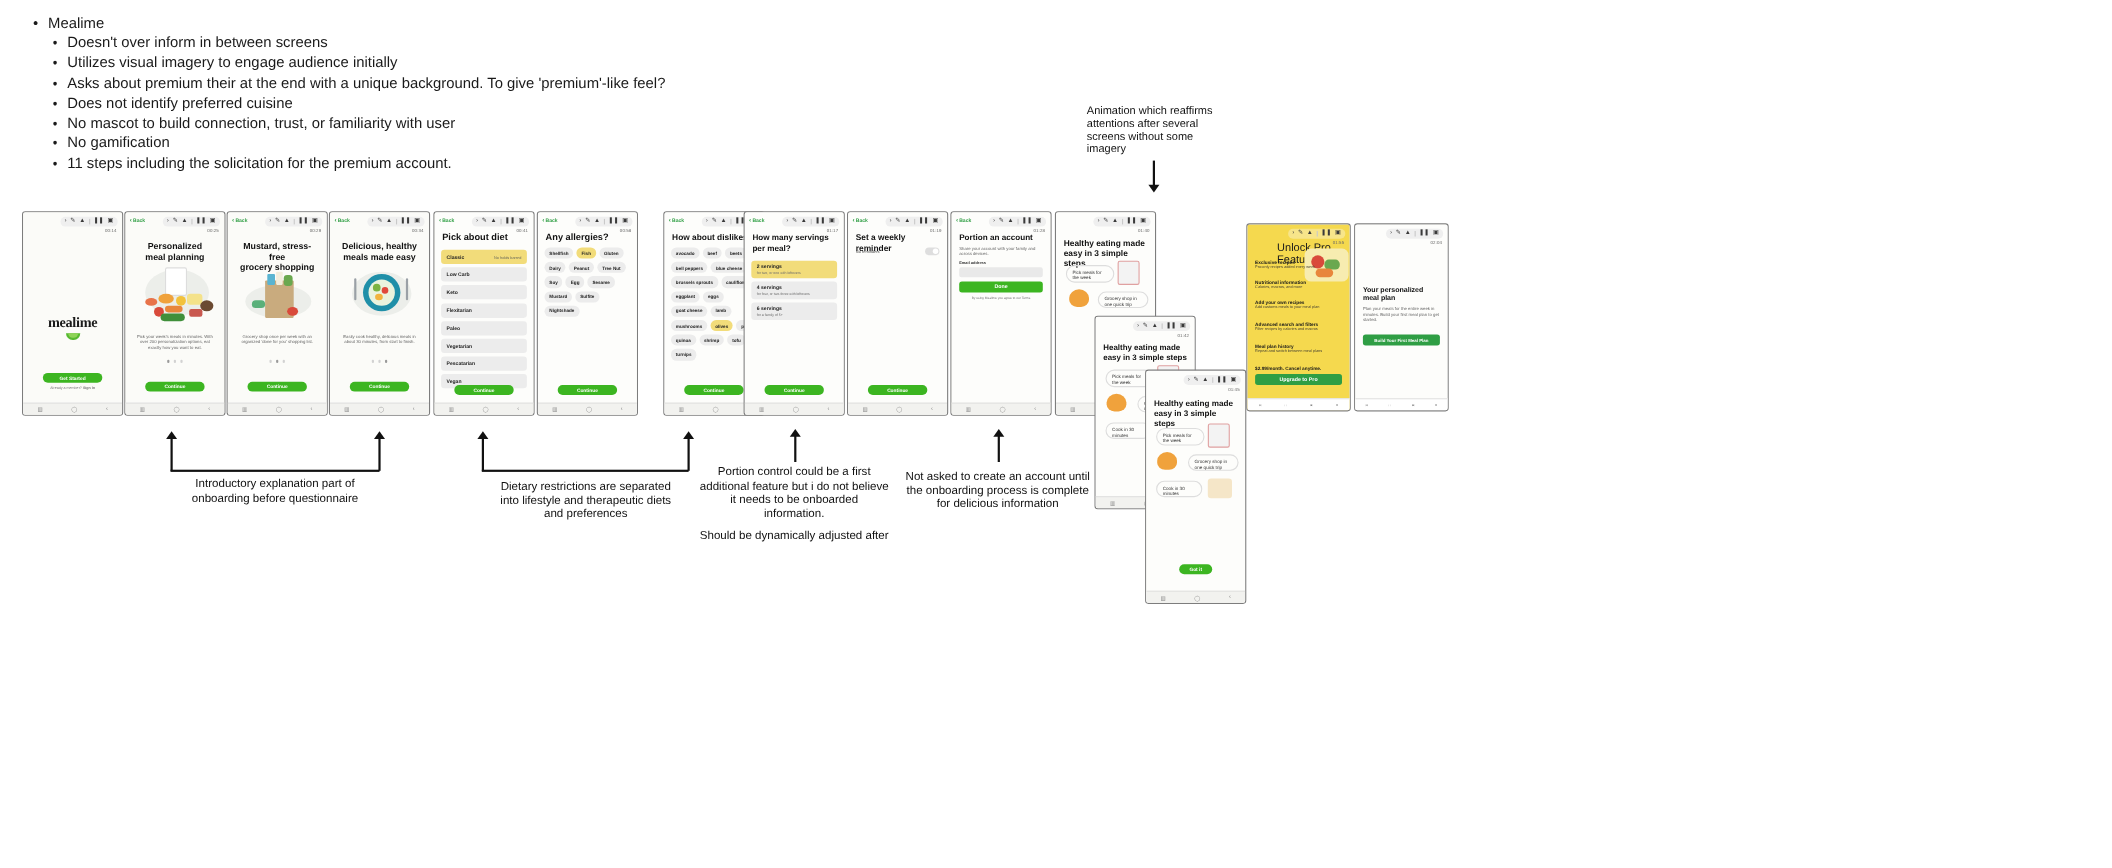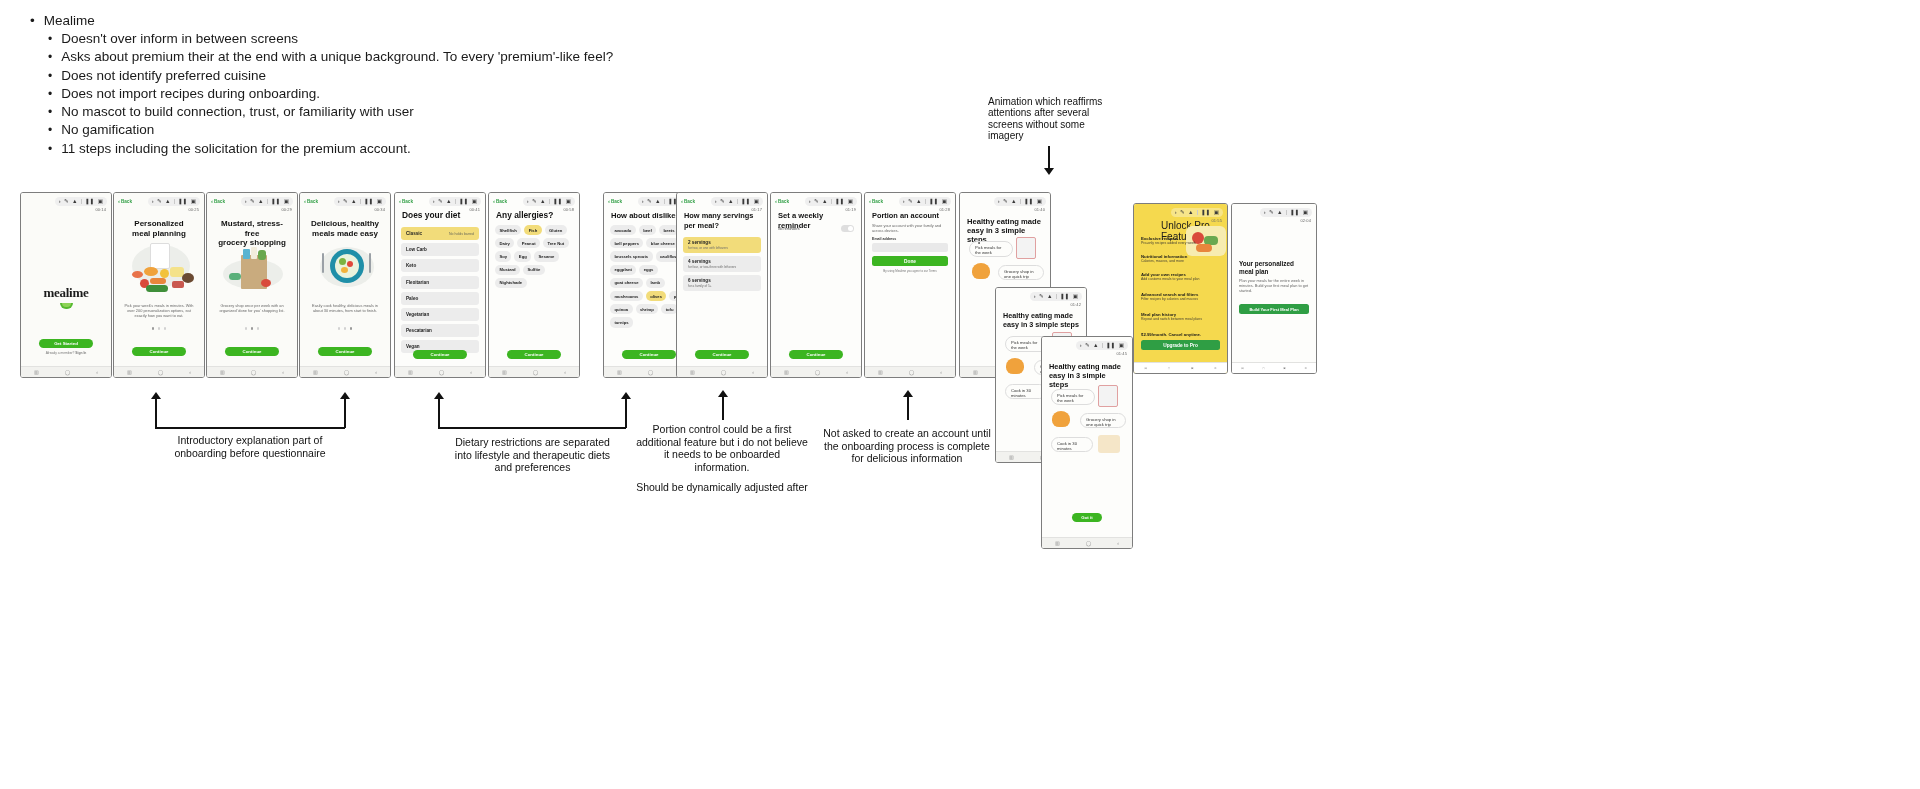--- a/index.html
+++ b/index.html
@@ -141,23 +141,23 @@
 </style>
 </head>
 <body>
 
 <div class="notes">
   <ul>
     <li>
       <span class="lbl">Mealime</span>
       <ul>
         <li>Doesn't over inform in between screens</li>
-        <li>Asks about premium their at the end with a unique background. To every 'premium'-like feel?</li>
+        <li>Utilizes visual imagery to engage audience initially</li>
+        <li>Asks about premium their at the end with a unique background. To give 'premium'-like feel?</li>
         <li>Does not identify preferred cuisine</li>
-        <li>Does not import recipes during onboarding.</li>
         <li>No mascot to build connection, trust, or familiarity with user</li>
         <li>No gamification</li>
         <li>11 steps including the solicitation for the premium account.</li>
       </ul>
     </li>
   </ul>
 </div>
 
 <div class="topnote" style="left:988px; top:96px; width:128px;">
   <span style="white-space:pre-line">Animation which reaffirms attentions after several screens without some imagery</span>
@@ -317,21 +317,21 @@
     <div class="back">Back</div>
     <div class="rec-pill">
       <i>›</i>
         <i>✎</i>
         <i>▲</i>
       <div class="sep"></div>
       <i>❚❚</i>
         <i>▣</i>
     </div>
     <div class="rec-time">00:41</div>
-    <div class="scr-title">Does your diet</div>
+    <div class="scr-title">Pick about diet</div>
     <div class="opt-list">
       <div class="opt hl">
         <span>Classic</span>
         <span class="note">No holds barred</span>
       </div>
       <div class="opt">
           <span>Low Carb</span>
         </div>
       <div class="opt">
           <span>Keto</span>

